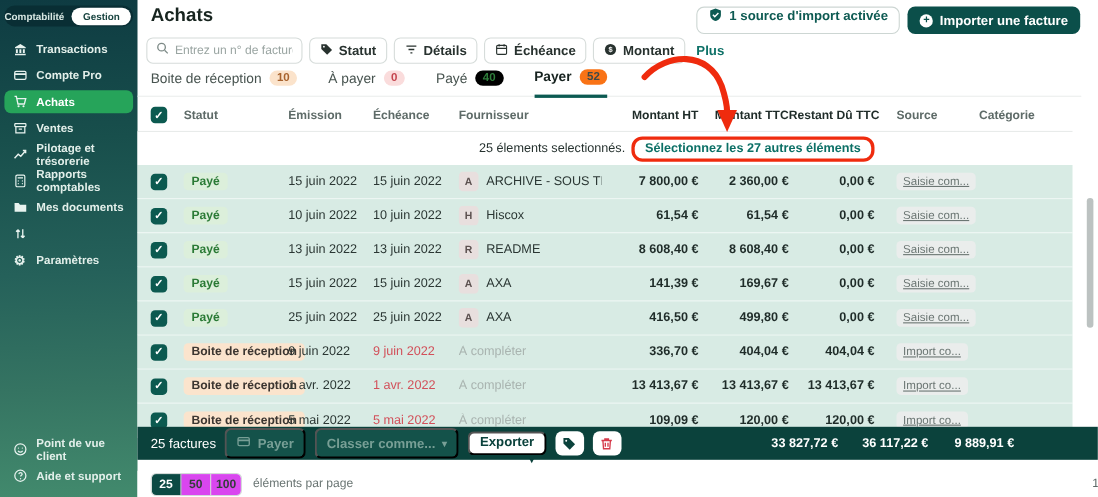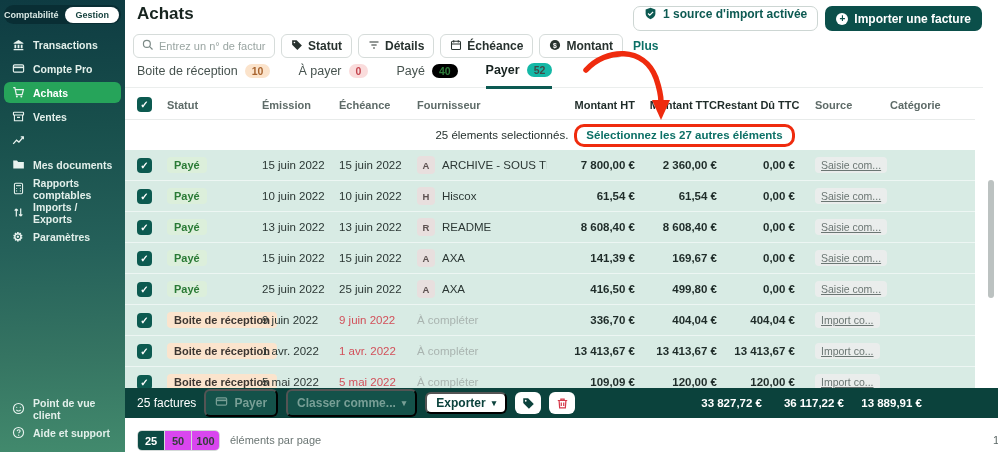--- a/index.html
+++ b/index.html
@@ -44,21 +44,21 @@
 
   
   .tabs { position:absolute; left:0; top:60px; width:858px; height:28px; display:flex; gap:28px; padding-left:12px;
      border-bottom:1px solid #ebeeed; }
   .tab { display:flex; align-items:center; gap:7px; font-size:12.5px; color:#47534f; font-weight:500; padding-bottom:6px; cursor:pointer; }
   .tab.active { color:#16221f; font-weight:700; border-bottom:3px solid #0c5a52; margin-bottom:-2px; }
   .pill { font-size:10.5px; font-weight:700; border-radius:9px; padding:1px 7px; }
   .pill.orange { background:#fbe3cb; color:#a8632e; }
   .pill.red    { background:#fadcdc; color:#c4454e; }
   .pill.green  { background:#000000; color:#2f7d3b; }
-  .pill.gray   { background:#14b8a6; color:#3f4a48; }
+  .pill.gray   { background:#f97316; color:#3f4a48; }
 
   
   .grid { display:grid; grid-template-columns:42px 95px 77px 78px 130px 88px 82px 78px 20px 75px 1fr; align-items:center; }
   .thead { position:absolute; left:0; top:90px; width:850px; height:30px; border-bottom:1px solid #e8ebea;
      font-size:11px; color:#5e6b68; font-weight:600; }
   .thead .c-ht,.thead .c-ttc,.thead .c-rd { text-align:right; }
   .cb { width:15px; height:15px; border-radius:4px; background:#0c5a50; color:#fff; font-size:10px; font-weight:700;
      display:inline-flex; align-items:center; justify-content:center; margin-left:12px; cursor:pointer; }
 
   
@@ -80,22 +80,22 @@
   .tocomplete { color:#a9b4b0; }
   .c-ht,.c-ttc,.c-rd { text-align:right; font-weight:700; color:#1f2c29; white-space:nowrap; }
   .srcbadge { background:#eaedec; color:#6b7673; font-size:10.5px; border-radius:4px; padding:2px 6px; white-space:nowrap;text-decoration:underline; }
 
   
   .actionbar { position:absolute; left:0; top:388px; width:988px; height:30px; background:#0b423c; display:flex; align-items:center;
      gap:8px; padding-left:12px; color:#fff; }
   .ab-count { font-size:12px; font-weight:500; }
   .ab-muted { display:flex; align-items:center; gap:6px; height:22px; padding:12px 9px; border-radius:6px; background:#14524a;
      color:#789f96; font-size:12px; font-weight:700; cursor:pointer; }
-  .ab-white { display:flex; align-items:center; gap:6px; height:22px; padding:0 9px; border-radius:6px; background:#fff;
-     color:#0b423c; font-size:12px; font-weight:700; cursor:pointer; }
+  .ab-white { display:flex; align-items:flex-end; gap:6px; height:22px; padding:0 9px; border-radius:6px; background:#fff;
+     color:#0b423c; font-size:12px; font-weight:700; cursor:pointer;flex-direction:column; }
   .ab-icon { width:26px; height:22px; border-radius:6px; background:#fff; display:flex; align-items:center; justify-content:center; cursor:pointer; }
   .ab-icon svg { width:13px; height:13px; }
   .caret { font-size:9px; line-height:1; }
   .ab-total { position:absolute; font-size:11.5px; font-weight:700; color:#fff; white-space:nowrap; }
 
   
   .pager { position:absolute; left:0; top:428px; width:892px; height:24px; background:#fff;text-align:right; }
   .pages { position:absolute; left:12px; top:2px; display:flex; border:1px solid #d4dad8; border-radius:5px; overflow:hidden; }
   .pg { min-width:27px; height:19px; display:flex; align-items:center; justify-content:center; font-size:11px; font-weight:700;
      color:#333e3b; background:#d946ef; border-right:1px solid #d4dad8; cursor:pointer; padding:0 4px; }
@@ -153,49 +153,49 @@
       </span>
     <span>Ventes</span>
   </div>
   <div class="sb-item">
     <span class="ic">
         <svg viewBox="0 0 16 16" fill="none" stroke="currentColor" stroke-width="1.6">
           <path d="M1.5 12.2 5.6 7.6l2.9 2.4 5.4-6.3"></path>
           <path d="M10.8 3.5h3.1v3.1"></path>
         </svg>
       </span>
-  </div>
-  <div class="sb-item">
-    <span class="ic">
-        <svg viewBox="0 0 16 16">
-          <path fill="currentColor" d="M1.5 3h4.6l1.5 2h7v8h-13z"></path>
-        </svg>
-      </span>
-    <span>Mes documents</span>
+    <span>Pilotage et trésorerie</span>
   </div>
   <div class="sb-item">
     <span class="ic">
         <svg viewBox="0 0 16 16" fill="none" stroke="currentColor" stroke-width="1.3">
           <rect x="3" y="1.5" width="10" height="13" rx="1.5"></rect>
           <path d="M5 4.5h6"></path>
           <circle cx="5.7" cy="8" r="0.7" fill="currentColor" stroke="none"></circle>
           <circle cx="10.3" cy="8" r="0.7" fill="currentColor" stroke="none"></circle>
           <circle cx="5.7" cy="11" r="0.7" fill="currentColor" stroke="none"></circle>
           <circle cx="10.3" cy="11" r="0.7" fill="currentColor" stroke="none"></circle>
         </svg>
       </span>
     <span>Rapports comptables</span>
   </div>
   <div class="sb-item">
     <span class="ic">
+        <svg viewBox="0 0 16 16">
+          <path fill="currentColor" d="M1.5 3h4.6l1.5 2h7v8h-13z"></path>
+        </svg>
+      </span>
+    <span>Mes documents</span>
+  </div>
+  <div class="sb-item">
+    <span class="ic">
         <svg viewBox="0 0 16 16" fill="none" stroke="currentColor" stroke-width="1.5">
           <path d="M5.3 13V3.5M5.3 3.5 3.3 5.7M5.3 3.5l2 2.2M10.7 3v9.5M10.7 12.5l-2-2.2M10.7 12.5l2-2.2"></path>
         </svg>
       </span>
-    <span>Imports / Exports</span>
   </div>
   <div class="sb-item">
     <span class="ic">
         <span class="gear-glyph">⚙</span>
       </span>
     <span>Paramètres</span>
   </div>
 
   <div class="sb-footer">
     <div class="sb-item">
@@ -492,21 +492,21 @@
           <circle cx="4.6" cy="4.6" r="1.1" fill="#fff"></circle>
         </svg>
       </span>
     <span class="ab-icon">
         <svg viewBox="0 0 16 16" fill="none" stroke="#d5394a" stroke-width="1.5">
           <path d="M2.2 4.3h11.6M6 4.3V2.6h4v1.7M3.8 4.3l.7 9.2h7l.7-9.2M6.5 6.8v4.4M9.5 6.8v4.4"></path>
         </svg>
       </span>
     <span class="ab-total" style="right:351px">33 827,72 €</span>
     <span class="ab-total" style="right:269px">36 117,22 €</span>
-    <span class="ab-total" style="right:191px">13 889,91 €</span>
+    <span class="ab-total" style="right:191px">9 889,91 €</span>
   </div>
 
   <div class="pager">
     <div class="pages">
       <span class="pg active">25</span>
       <span class="pg">50</span>
       <span class="pg">100</span>
     </div>
     <span class="pg-label">éléments par page</span>
     <span class="pg-range">1-25</span>

